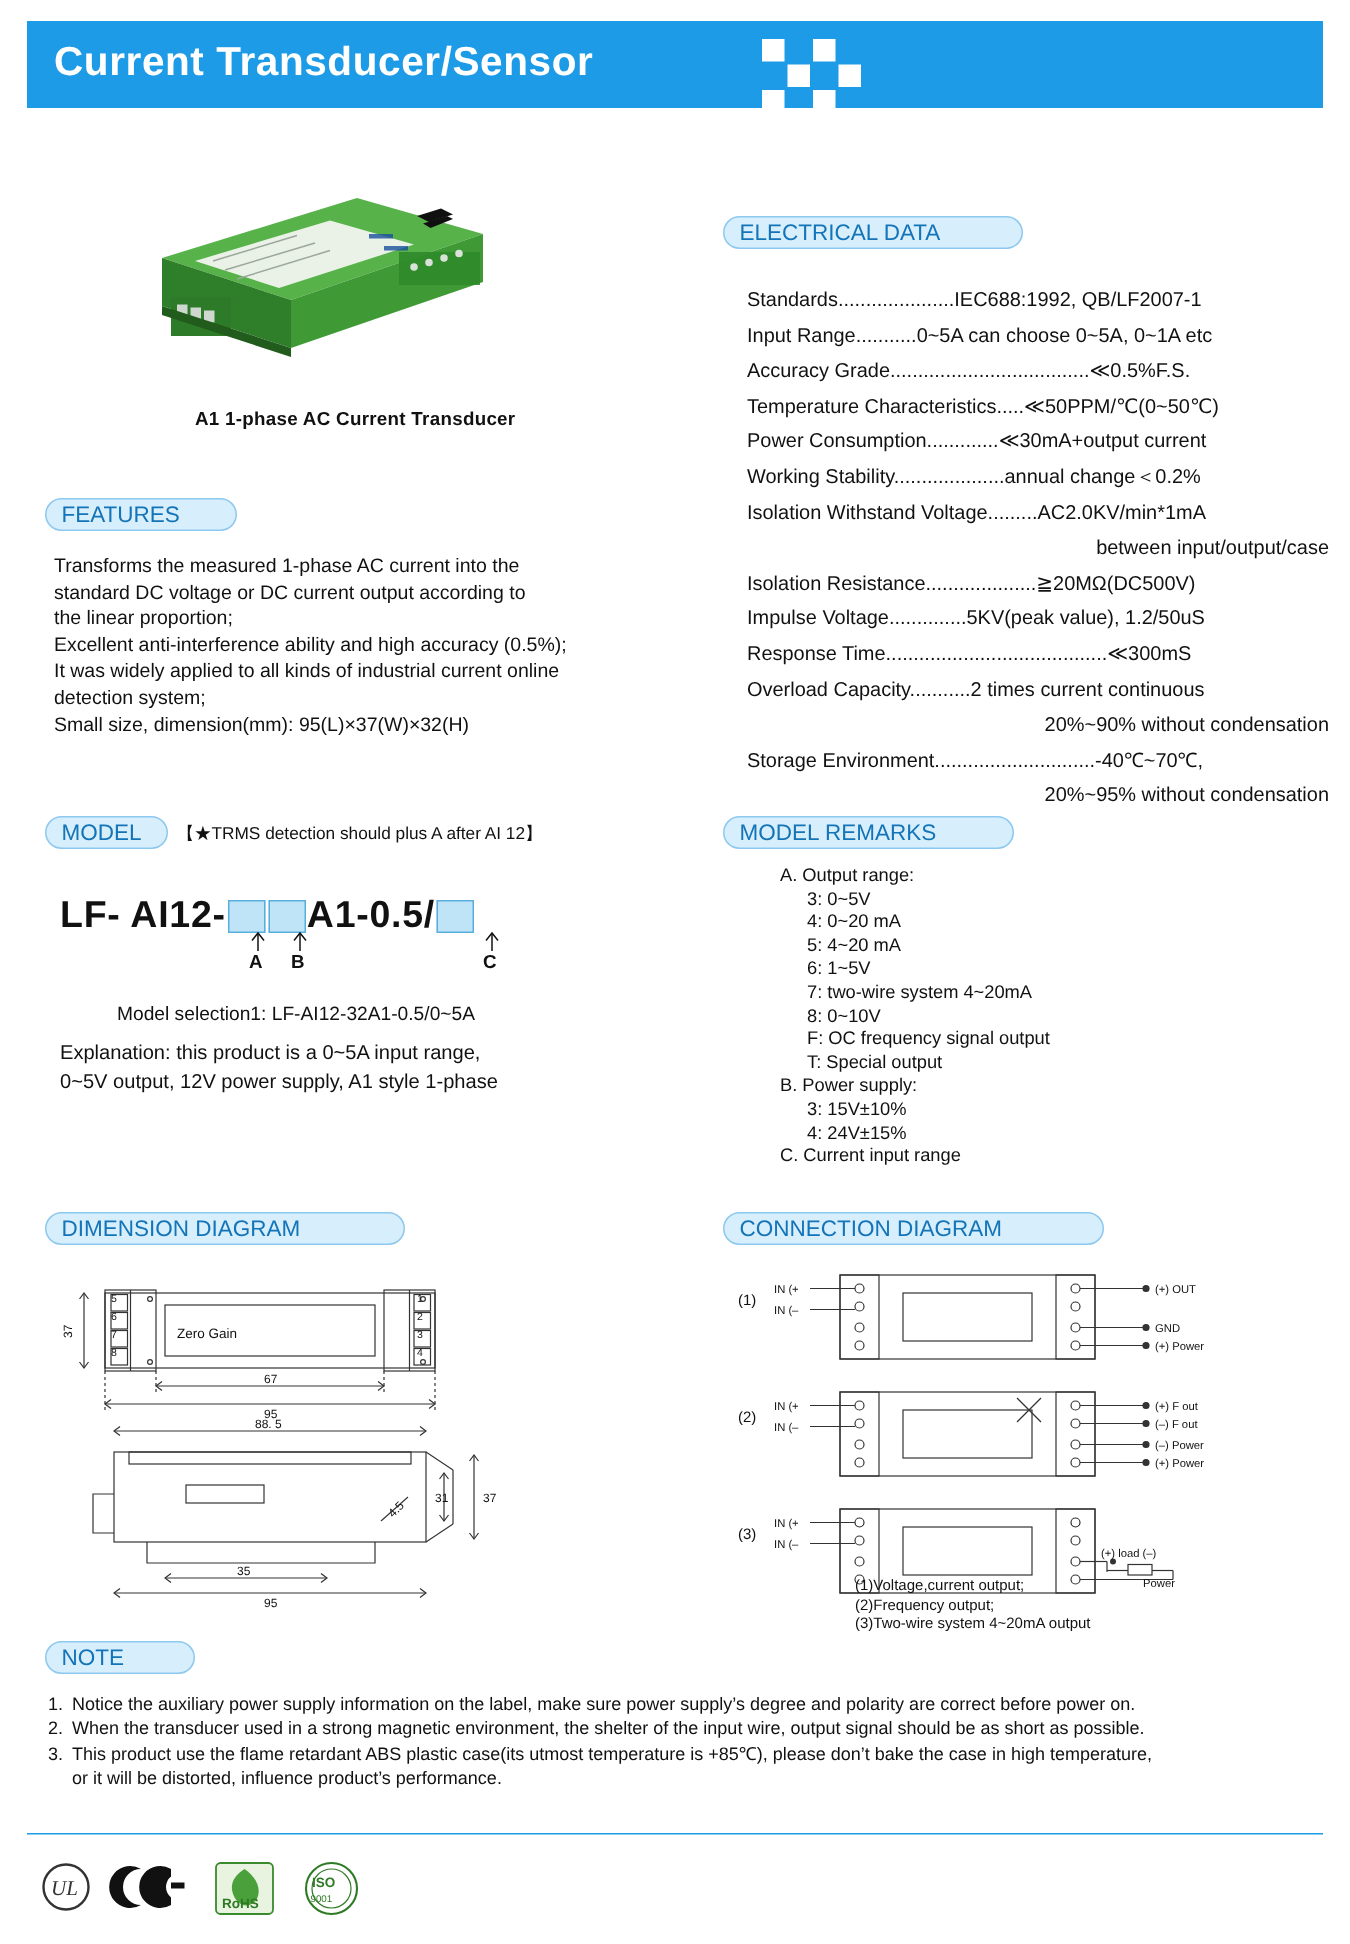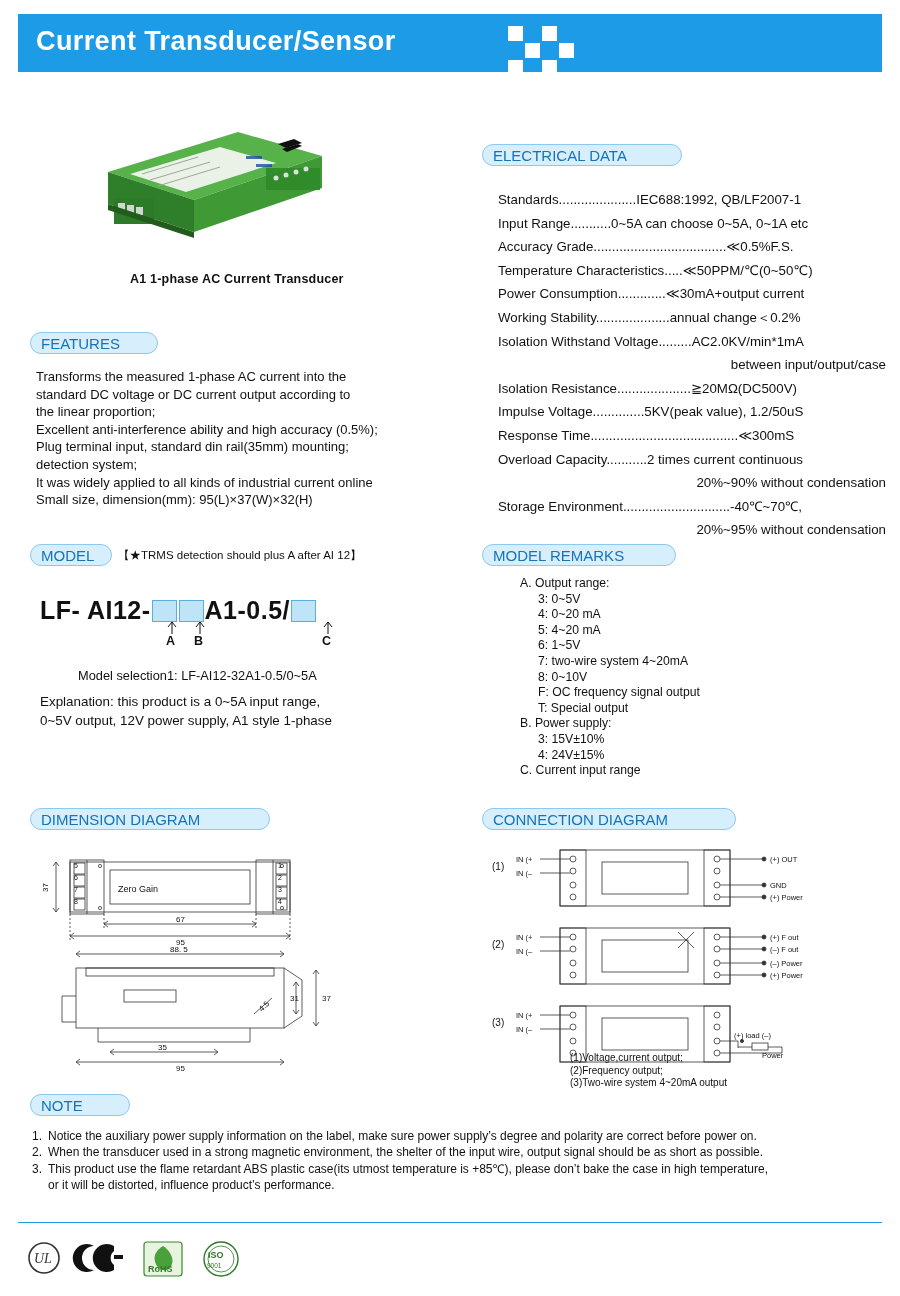--- a/index.html
+++ b/index.html
@@ -193,23 +193,22 @@
   </div>
 
 <div class="pill big" style="left:30px; top:332px; width:128px;">
   <span>FEATURES</span>
 </div>
 <div class="feat-list" id="feat-list">
     <div>Transforms the measured 1-phase AC current into the</div>
     <div>standard DC voltage  or DC current output according to</div>
     <div>the linear proportion;</div>
     <div>Excellent anti-interference ability and high accuracy (0.5%);</div>
-    <div>Plug terminal input, standard din rail(35mm) mounting;</div>
+    <div>It was widely applied to all kinds of industrial current online</div>
     <div>detection system;</div>
-    <div>It was widely applied to all kinds of industrial current online</div>
     <div>Small size, dimension(mm):  95(L)×37(W)×32(H)</div>
   </div>
 
 <div class="pill big" style="left:30px; top:544px; width:82px;">
   <span>MODEL</span>
 </div>
 <div class="model-note">【★TRMS detection should plus A after AI 12】</div>
 
 <div class="model-code">
   <span>LF- AI12-</span>

